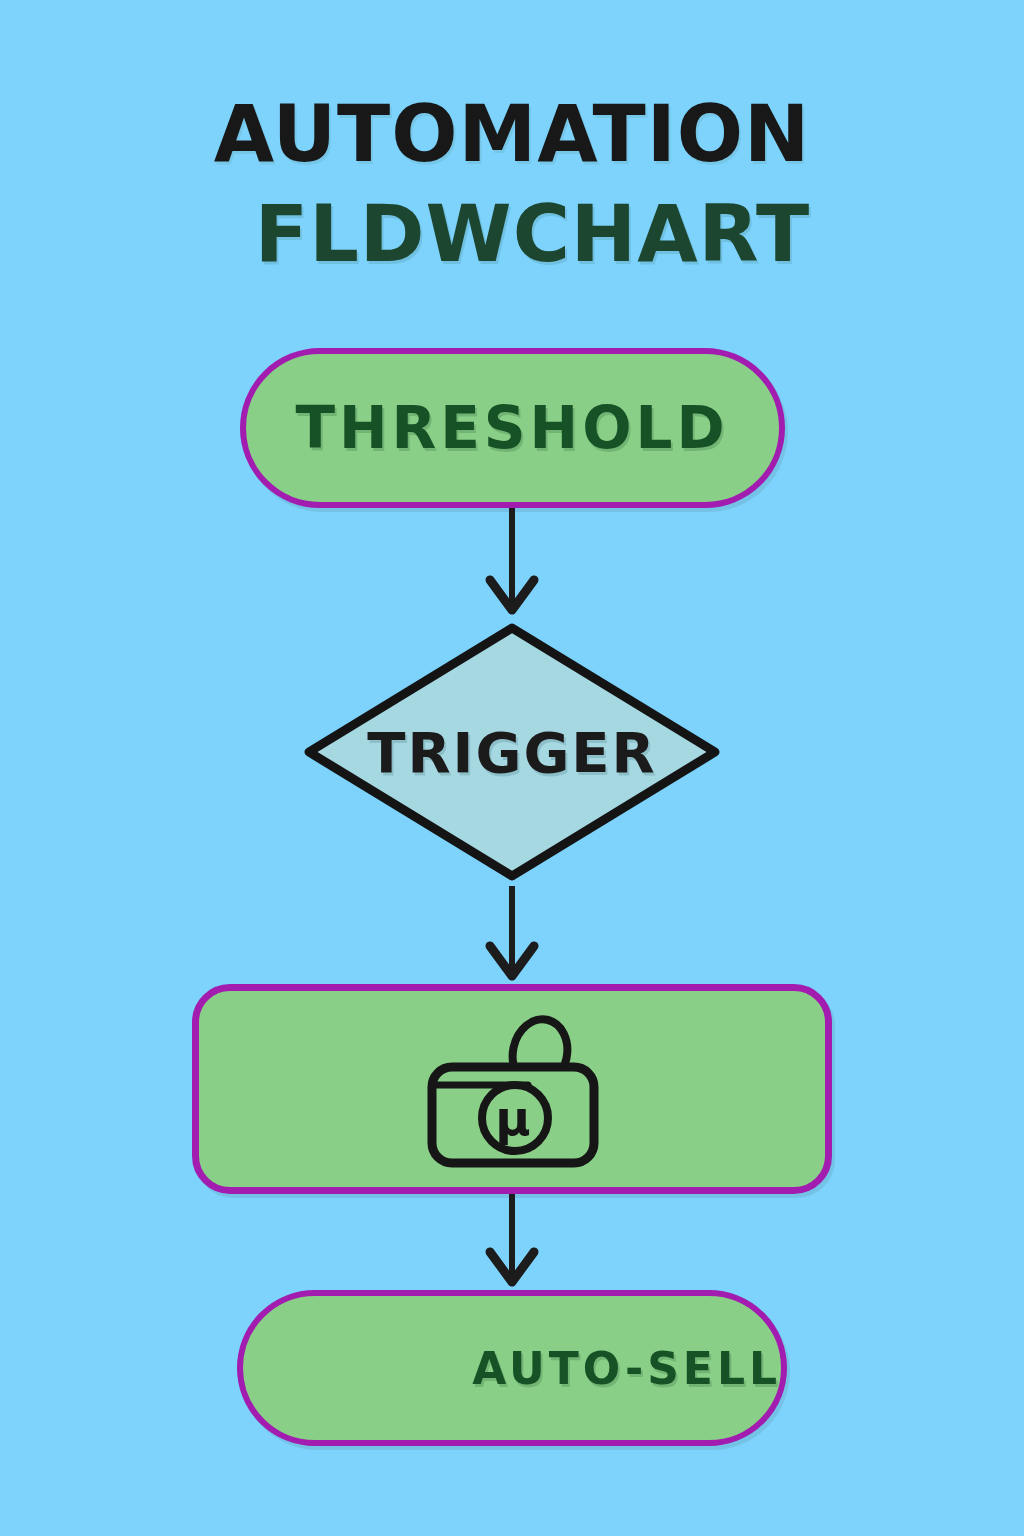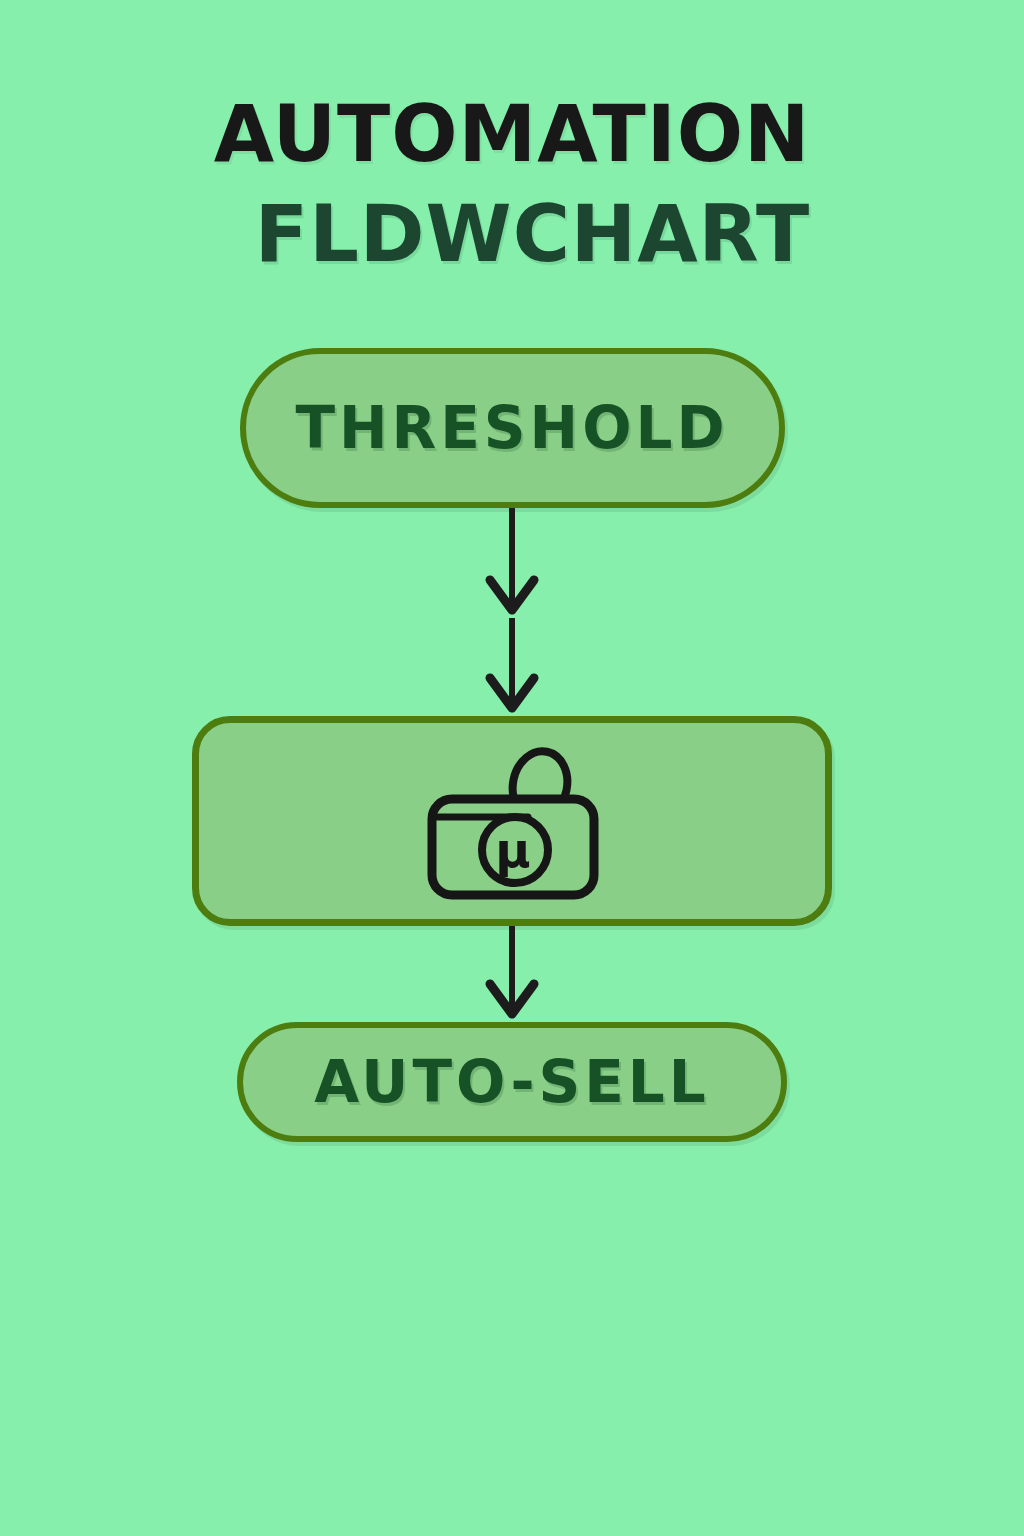--- a/index.html
+++ b/index.html
@@ -4,39 +4,39 @@
 <style>
   * { margin: 0; padding: 0; box-sizing: border-box; }
   html, body { width: 1024px; height: 1536px; }
   body {
     background: #f5f3ec;
     font-family: "DejaVu Sans", "Liberation Sans", sans-serif;
     overflow: hidden;
   }
   .canvas {
     width: 1024px; height: 1536px;
-    background: #86efac;
+    background: #7dd3fc;
     display: flex; flex-direction: column; align-items: center;
     position: relative;
   }
   .title {
     margin-top: 84px;
     text-align: center;
     font-weight: 700;
     font-size: 78px;
     line-height: 100px;
     letter-spacing: 1px;
   }
   .title .line1 { color: #181818; text-shadow: 2px 3px 0 rgba(60,90,60,0.10); }
   .title .line2 { color: #1d4630; text-shadow: 2px 3px 0 rgba(20,60,30,0.12); text-align: right; }
 
   .node {
     display: flex; align-items: center; justify-content: center;
     background: #89cf87;
-    border: 6px solid #4d7c0f;
+    border: 6px solid #a21caf;
     color: #165226;
     font-weight: 700;
     box-shadow: 3px 4px 0 rgba(40,60,40,0.10);
   }
   .pill { border-radius: 90px; }
   .node-threshold {
     width: 545px; height: 160px; margin-top: 64px;
     font-size: 58px; letter-spacing: 4px;
   }
   .node-threshold .label, .node-autosell .label {
@@ -61,22 +61,22 @@
     width: 640px; height: 210px;
     border-width: 7px; border-radius: 38px;
     gap: 36px;
     color: #1a1a1a;
     font-size: 68px; letter-spacing: 4px;
   }
   .node-wallet .label { text-shadow: 2px 3px 0 rgba(20,50,20,0.18); }
   .wallet-icon { flex: 0 0 auto; }
 
   .node-autosell {
-    width: 550px; height: 120px;
-    font-size: 58px; letter-spacing: 4px;
+    width: 550px; height: 156px;
+    font-size: 44px; letter-spacing: 4px; justify-content: flex-end;
   }
 </style>
 </head>
 <body>
 
 <div class="canvas">
 
   <div class="title">
     <div class="line1">AUTOMATION</div>
     <div class="line2">FLDWCHART</div>
@@ -84,20 +84,26 @@
 
   <div class="node pill node-threshold">
     <span class="label">THRESHOLD</span>
   </div>
 
   <svg class="arrow" width="60" height="110" viewBox="0 0 60 110">
     <line x1="30" y1="0" x2="30" y2="98" stroke="#1c1c1c" stroke-width="6"></line>
     <polyline points="8,72 30,102 52,72" fill="none" stroke="#1c1c1c" stroke-width="9" stroke-linecap="round" stroke-linejoin="round"></polyline>
   </svg>
 
+  <div class="diamond-wrap">
+    <svg width="430" height="268" viewBox="0 0 430 268">
+      <polygon points="215,10 418,134 215,258 12,134" stroke="#141414" stroke-width="9" stroke-linejoin="round" fill="#a6d8e2"></polygon>
+    </svg>
+    <div class="diamond-label">TRIGGER</div>
+  </div>
 
   <svg class="arrow" width="60" height="98" viewBox="0 0 60 98">
     <line x1="30" y1="0" x2="30" y2="86" stroke="#1c1c1c" stroke-width="6"></line>
     <polyline points="8,60 30,90 52,60" fill="none" stroke="#1c1c1c" stroke-width="9" stroke-linecap="round" stroke-linejoin="round"></polyline>
   </svg>
 
   <div class="node node-wallet">
     <svg class="wallet-icon" width="185" height="160" viewBox="0 0 185 160">
 
       <g>

